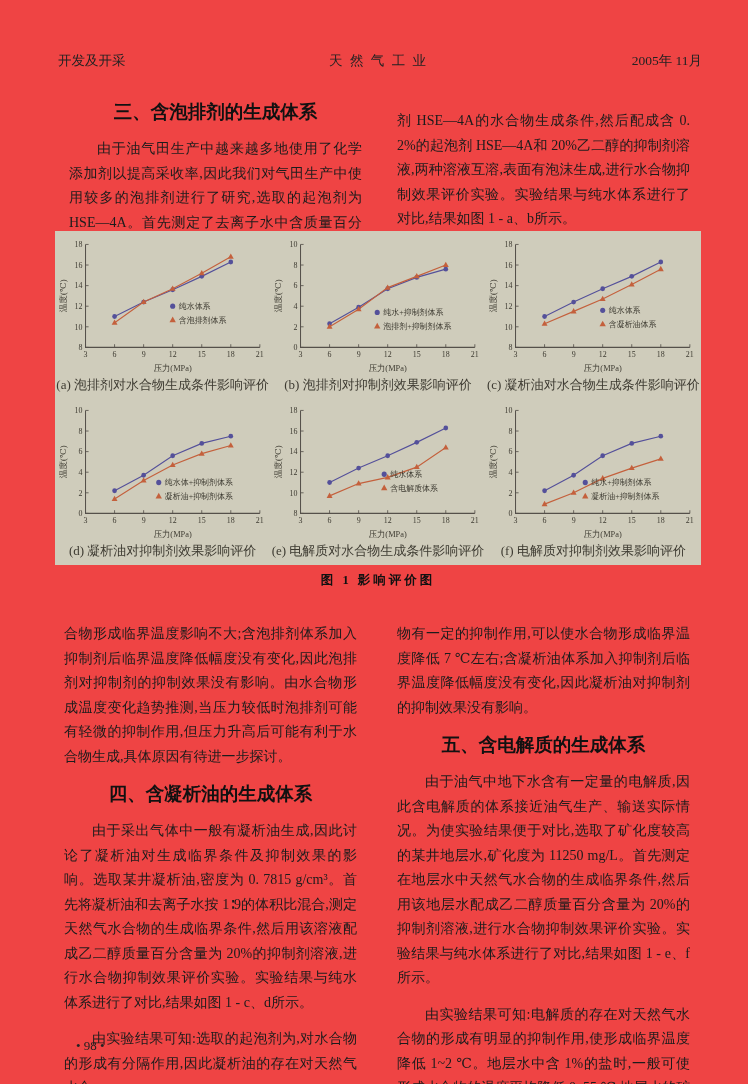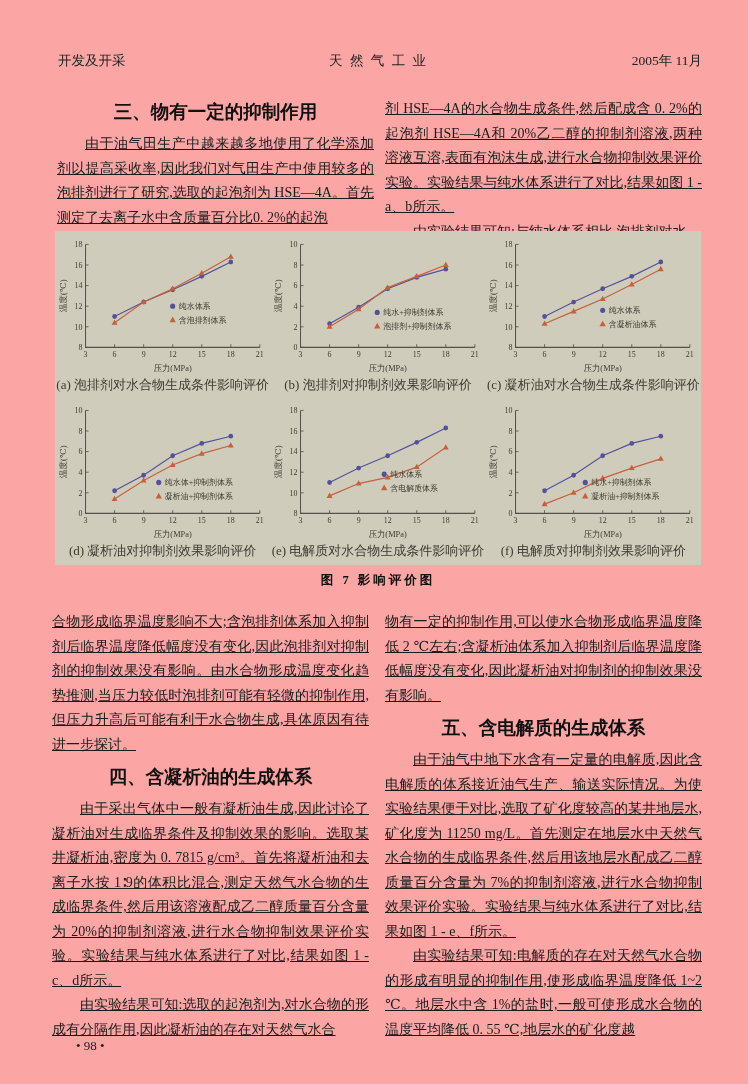--- a/index.html
+++ b/index.html
@@ -1,29 +1,29 @@
 <!DOCTYPE html>
 <html><head>
 <meta charset="utf-8">
 <style>
   html,body{margin:0;padding:0;background:#e8e8e8;}
   .page{
-    position:relative;width:748px;height:1084px;background:#fca5a5;
+    position:relative;width:748px;height:1084px;background:#ef4444;
     font-family:"Liberation Serif","DejaVu Serif",serif;color:#1c1c1c;
     margin:0 auto;overflow:hidden;box-shadow:0 0 6px rgba(0,0,0,.25);
   }
   .header{
     position:absolute;left:58px;top:52px;width:644px;
     display:flex;justify-content:space-between;align-items:baseline;
     font-size:13.5px;color:#222;
   }
   .header .center{letter-spacing:2px;text-align:right;}
   .col{position:absolute;width:317px;font-size:14px;line-height:24.5px;
        text-align:justify;text-justify:inter-ideograph;}
-  .col p{margin:0;text-decoration:underline;}
+  .col p{margin:12px;}
   .col p.indent{text-indent:2em;}
   h2.sec{font-size:18.5px;font-weight:bold;text-align:center;
          margin:7px 0 7px 0;line-height:26px;color:#111;}
   .figure-panel{
     position:absolute;left:55px;top:231px;width:646px;height:334px;
     display:grid;grid-template-columns:repeat(3,1fr);grid-template-rows:1fr 1fr;
     align-items:center;justify-items:center;padding:1px 0;box-sizing:border-box;
   }
   .chart-cell{display:flex;flex-direction:column;align-items:center;width:214px;}
   .chart-svg{width:210px;height:138px;}
@@ -40,21 +40,21 @@
 
 <div class="page">
 
   <div class="header">
     <span>开发及开采</span>
     <span class="center">天 然 气 工 业</span>
     <span>2005年 11月</span>
   </div>
 
   <div class="col" style="left:57px;top:92px;">
-    <h2 class="sec">三、物有一定的抑制作用</h2>
+    <h2 class="sec">三、含泡排剂的生成体系</h2>
     <p class="indent">由于油气田生产中越来越多地使用了化学添加剂以提高采收率,因此我们对气田生产中使用较多的泡排剂进行了研究,选取的起泡剂为 HSE—4A。首先测定了去离子水中含质量百分比0. 2%的起泡</p>
   </div>
 
   <div class="col" style="left:385px;top:97px;">
     <p>剂 HSE—4A的水合物生成条件,然后配成含 0. 2%的起泡剂 HSE—4A和 20%乙二醇的抑制剂溶液,两种溶液互溶,表面有泡沫生成,进行水合物抑制效果评价实验。实验结果与纯水体系进行了对比,结果如图 1 - a、b所示。</p>
     <p class="indent">由实验结果可知:与纯水体系相比,泡排剂对水</p>
   </div>
 
   <div class="figure-panel" style="background: rgb(207, 204, 187);">
     <div class="chart-cell">
@@ -364,31 +364,31 @@
             <circle cx="95.4" cy="74.89999999999999" r="2.5" fill="#54509a"></circle>
             <text x="101.4" y="77.69999999999999" font-size="7.8" fill="#3d3a31">纯水+抑制剂体系</text>
             <path d="M95.4 84.6 L98.5 89.99999999999999 L92.30000000000001 89.99999999999999 Z" fill="#c4603c"></path>
             <text x="101.4" y="90.69999999999999" font-size="7.8" fill="#3d3a31">凝析油+抑制剂体系</text>
           </svg>
         </div>
       <div class="subcap">(f) 电解质对抑制剂效果影响评价</div>
     </div>
   </div>
 
-  <div class="fig-caption">图 7  影响评价图</div>
+  <div class="fig-caption">图 1  影响评价图</div>
 
   <div class="col" style="left:52px;top:610px;">
     <p>合物形成临界温度影响不大;含泡排剂体系加入抑制剂后临界温度降低幅度没有变化,因此泡排剂对抑制剂的抑制效果没有影响。由水合物形成温度变化趋势推测,当压力较低时泡排剂可能有轻微的抑制作用,但压力升高后可能有利于水合物生成,具体原因有待进一步探讨。</p>
     <h2 class="sec">四、含凝析油的生成体系</h2>
     <p class="indent">由于采出气体中一般有凝析油生成,因此讨论了凝析油对生成临界条件及抑制效果的影响。选取某井凝析油,密度为 0. 7815 g/cm³。首先将凝析油和去离子水按 1∶9的体积比混合,测定天然气水合物的生成临界条件,然后用该溶液配成乙二醇质量百分含量为 20%的抑制剂溶液,进行水合物抑制效果评价实验。实验结果与纯水体系进行了对比,结果如图 1 - c、d所示。</p>
     <p class="indent">由实验结果可知:选取的起泡剂为,对水合物的形成有分隔作用,因此凝析油的存在对天然气水合</p>
   </div>
 
   <div class="col" style="left:385px;top:610px;">
-    <p>物有一定的抑制作用,可以使水合物形成临界温度降低 2 ℃左右;含凝析油体系加入抑制剂后临界温度降低幅度没有变化,因此凝析油对抑制剂的抑制效果没有影响。</p>
+    <p>物有一定的抑制作用,可以使水合物形成临界温度降低 7 ℃左右;含凝析油体系加入抑制剂后临界温度降低幅度没有变化,因此凝析油对抑制剂的抑制效果没有影响。</p>
     <h2 class="sec">五、含电解质的生成体系</h2>
-    <p class="indent">由于油气中地下水含有一定量的电解质,因此含电解质的体系接近油气生产、输送实际情况。为使实验结果便于对比,选取了矿化度较高的某井地层水,矿化度为 11250 mg/L。首先测定在地层水中天然气水合物的生成临界条件,然后用该地层水配成乙二醇质量百分含量为 7%的抑制剂溶液,进行水合物抑制效果评价实验。实验结果与纯水体系进行了对比,结果如图 1 - e、f所示。</p>
+    <p class="indent">由于油气中地下水含有一定量的电解质,因此含电解质的体系接近油气生产、输送实际情况。为使实验结果便于对比,选取了矿化度较高的某井地层水,矿化度为 11250 mg/L。首先测定在地层水中天然气水合物的生成临界条件,然后用该地层水配成乙二醇质量百分含量为 20%的抑制剂溶液,进行水合物抑制效果评价实验。实验结果与纯水体系进行了对比,结果如图 1 - e、f所示。</p>
     <p class="indent">由实验结果可知:电解质的存在对天然气水合物的形成有明显的抑制作用,使形成临界温度降低 1~2 ℃。地层水中含 1%的盐时,一般可使形成水合物的温度平均降低 0. 55 ℃,地层水的矿化度越</p>
   </div>
 
   <div class="footer-page">• 98 •</div>
 
 </div>
 
 </body></html>

